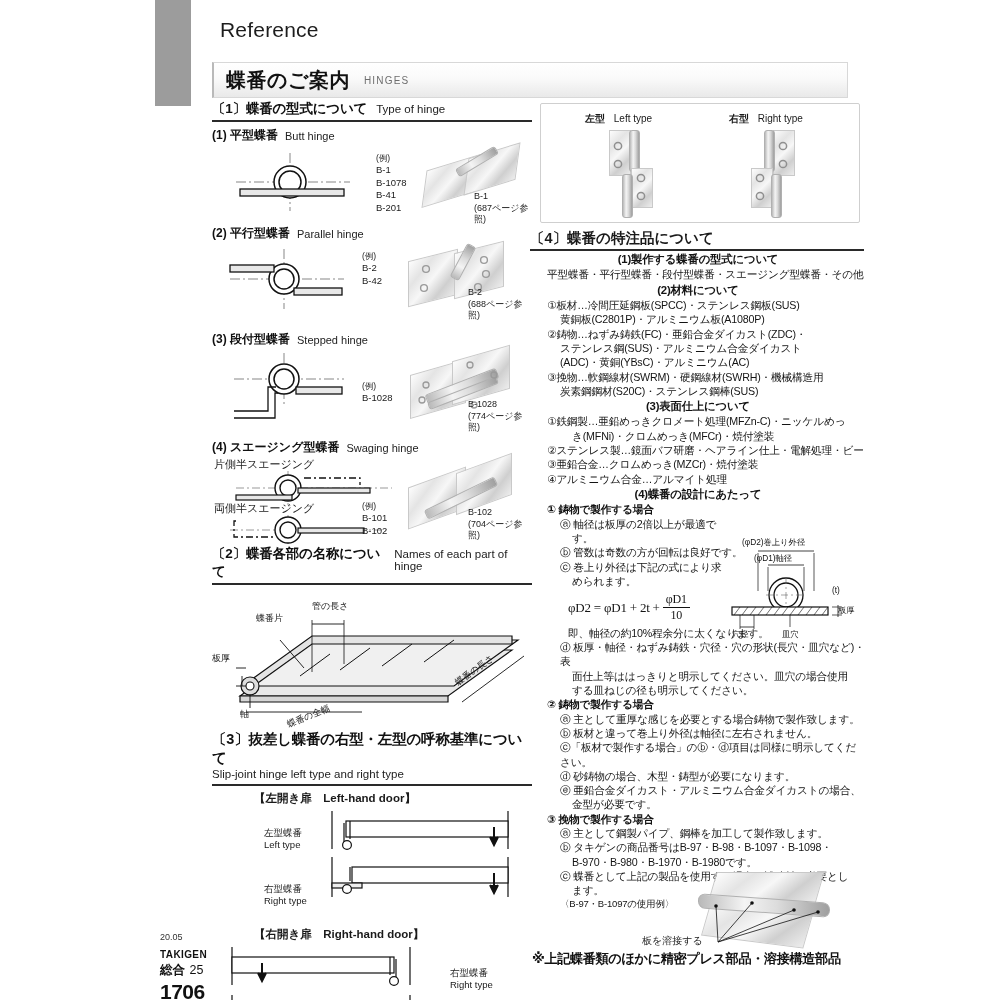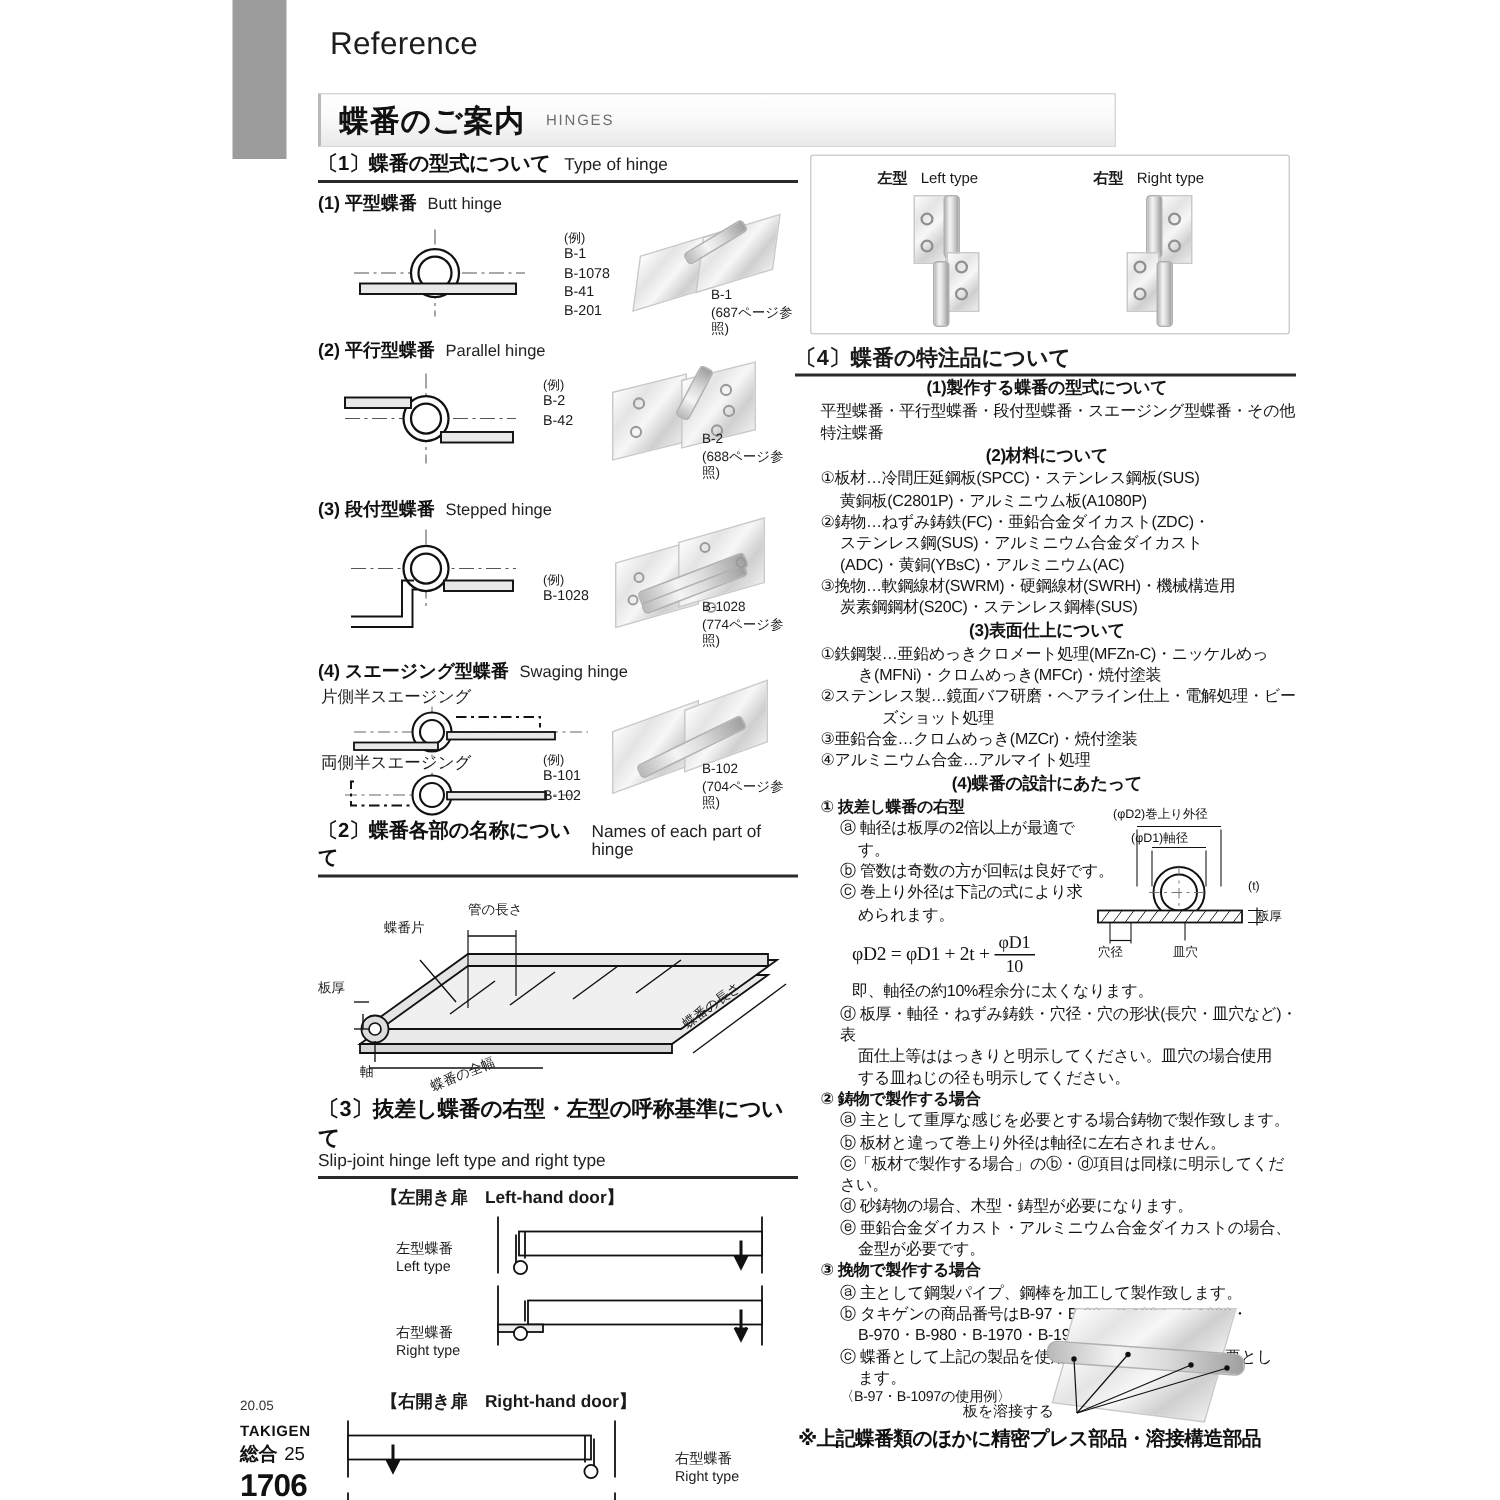--- a/index.html
+++ b/index.html
@@ -18,21 +18,21 @@
     position:absolute;left:155px;top:0;width:36px;height:106px;
     background:#9c9c9c;
   }
 
   
   .ref-title{
     position:absolute;left:220px;top:18px;
     font-size:21px;font-weight:400;letter-spacing:.2px;color:#1d1d1d;
   }
   .title-bar{
-    position:absolute;left:212px;top:62px;width:532px;height:36px;
+    position:absolute;left:212px;top:62px;width:636px;height:36px;
     background:linear-gradient(to bottom,#ffffff 0%,#fafafa 45%,#e9e9e9 100%);
     border:1px solid #d8d8d8;
     border-left:2px solid #b9b9b9;
     box-sizing:border-box;
     display:flex;align-items:center;gap:14px;padding-left:12px;
   }
   .title-jp{font-size:20px;font-weight:700;color:#111;letter-spacing:.5px;}
   .title-en{font-size:10px;font-weight:400;color:#6e6e6e;letter-spacing:1.2px;}
 
   
@@ -454,42 +454,40 @@
   <div style="position:absolute;left:530px;top:229px;width:334px;">
     <div style="border-bottom:2px solid #2a2a2a;padding-bottom:1px;">
       <span style="font-size:14.5px;font-weight:700;">〔4〕蝶番の特注品について</span>
     </div>
   </div>
 
   <div class="txt" style="position:absolute;left:530px;top:251px;width:336px;">
 
     <div class="lv1">(1)製作する蝶番の型式について</div>
     <div class="lv2">平型蝶番・平行型蝶番・段付型蝶番・スエージング型蝶番・その他</div>
-    <div class="lv2">特注蝶番</div>
 
     <div class="lv1">(2)材料について</div>
     <div class="lv2">①板材…冷間圧延鋼板(SPCC)・ステンレス鋼板(SUS)</div>
     <div class="lv3">黄銅板(C2801P)・アルミニウム板(A1080P)</div>
     <div class="lv2">②鋳物…ねずみ鋳鉄(FC)・亜鉛合金ダイカスト(ZDC)・</div>
     <div class="lv3">ステンレス鋼(SUS)・アルミニウム合金ダイカスト</div>
     <div class="lv3">(ADC)・黄銅(YBsC)・アルミニウム(AC)</div>
     <div class="lv2">③挽物…軟鋼線材(SWRM)・硬鋼線材(SWRH)・機械構造用</div>
     <div class="lv3">炭素鋼鋼材(S20C)・ステンレス鋼棒(SUS)</div>
 
     <div class="lv1">(3)表面仕上について</div>
     <div class="lv2">①鉄鋼製…亜鉛めっきクロメート処理(MFZn-C)・ニッケルめっ</div>
     <div class="lv4">き(MFNi)・クロムめっき(MFCr)・焼付塗装</div>
     <div class="lv2">②ステンレス製…鏡面バフ研磨・ヘアライン仕上・電解処理・ビー</div>
-    <div class="lv4" style="padding-left:58px;">ズショット処理</div>
     <div class="lv2">③亜鉛合金…クロムめっき(MZCr)・焼付塗装</div>
     <div class="lv2">④アルミニウム合金…アルマイト処理</div>
 
     <div class="lv1">(4)蝶番の設計にあたって</div>
 
-    <div class="lv2" style="font-weight:700;">① 抜差し蝶番の右型</div>
+    <div class="lv2" style="font-weight:700;">① 鋳物で製作する場合</div>
     <div class="lv3" style="width:178px;">ⓐ 軸径は板厚の2倍以上が最適で</div>
     <div class="lv4">す。</div>
     <div class="lv3" style="width:196px;">ⓑ 管数は奇数の方が回転は良好です。</div>
     <div class="lv3" style="width:178px;">ⓒ 巻上り外径は下記の式により求</div>
     <div class="lv4">められます。</div>
 
     <div class="formula">
       <span>φD2</span>
       <span>=</span>
       <span>φD1</span>

